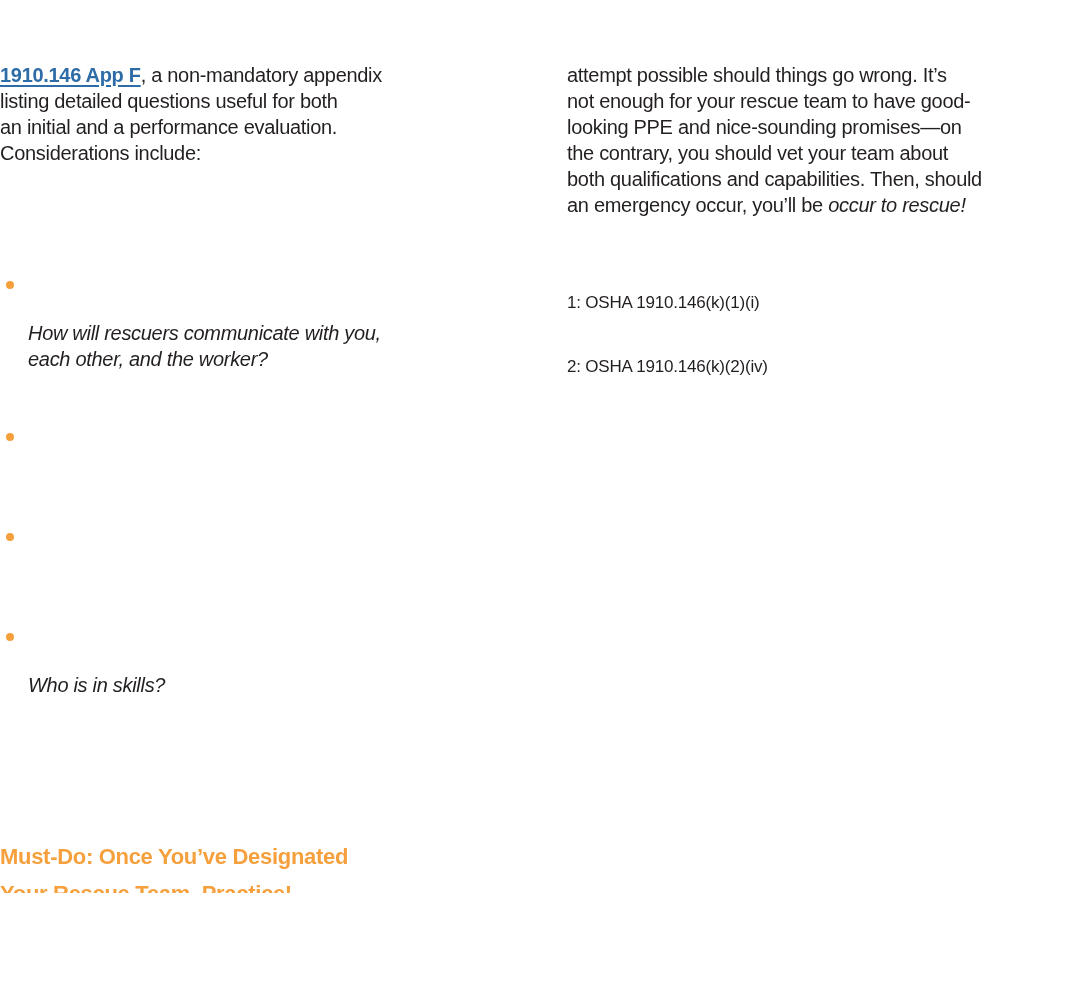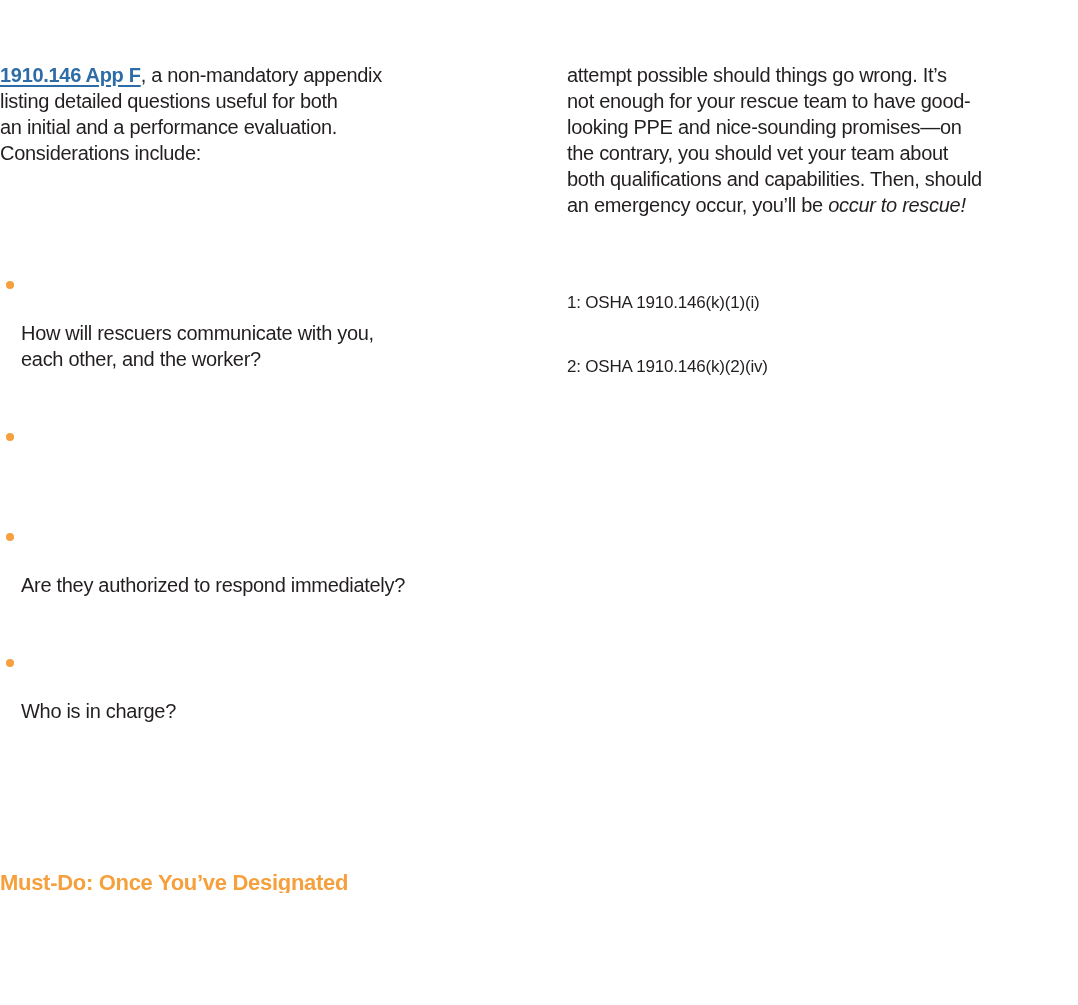--- a/index.html
+++ b/index.html
@@ -26,22 +26,23 @@
     font-weight: 700;
     text-decoration: underline;
     text-decoration-thickness: 2px;
     text-underline-offset: 3px;
     cursor: pointer;
   }
 
   ul.bullet-list { list-style: none; margin: 0 0 0 0; }
   ul.bullet-list li {
     position: relative;
-    padding-left: 21px;
+    padding-left: 28px;
     margin-bottom: 22px;
+    font-style: italic;
   }
   .bullet-dot {
     position: absolute;
     left: 6px;
     top: 13px;
     width: 8px;
     height: 8px;
     border-radius: 50%;
     background: #f5a03c;
   }
@@ -81,25 +82,24 @@
       <li>
         <span class="bullet-dot"></span>
         <span>How will rescuers communicate with you,
 each other, and the worker?</span>
       </li>
       <li>
         <span class="bullet-dot"></span>
       </li>
       <li>
         <span class="bullet-dot"></span>
-        <span>Are they authorized to respond immediately?</span>
       </li>
       <li>
         <span class="bullet-dot"></span>
-        <span>Who is in charge?</span>
+        <span>Who is in skills?</span>
       </li>
     </ul>
 
     <h2 class="section-heading">Must-Do: Once You’ve Designated
 Your Rescue Team, Practice!</h2>
 
     
     
     
 

